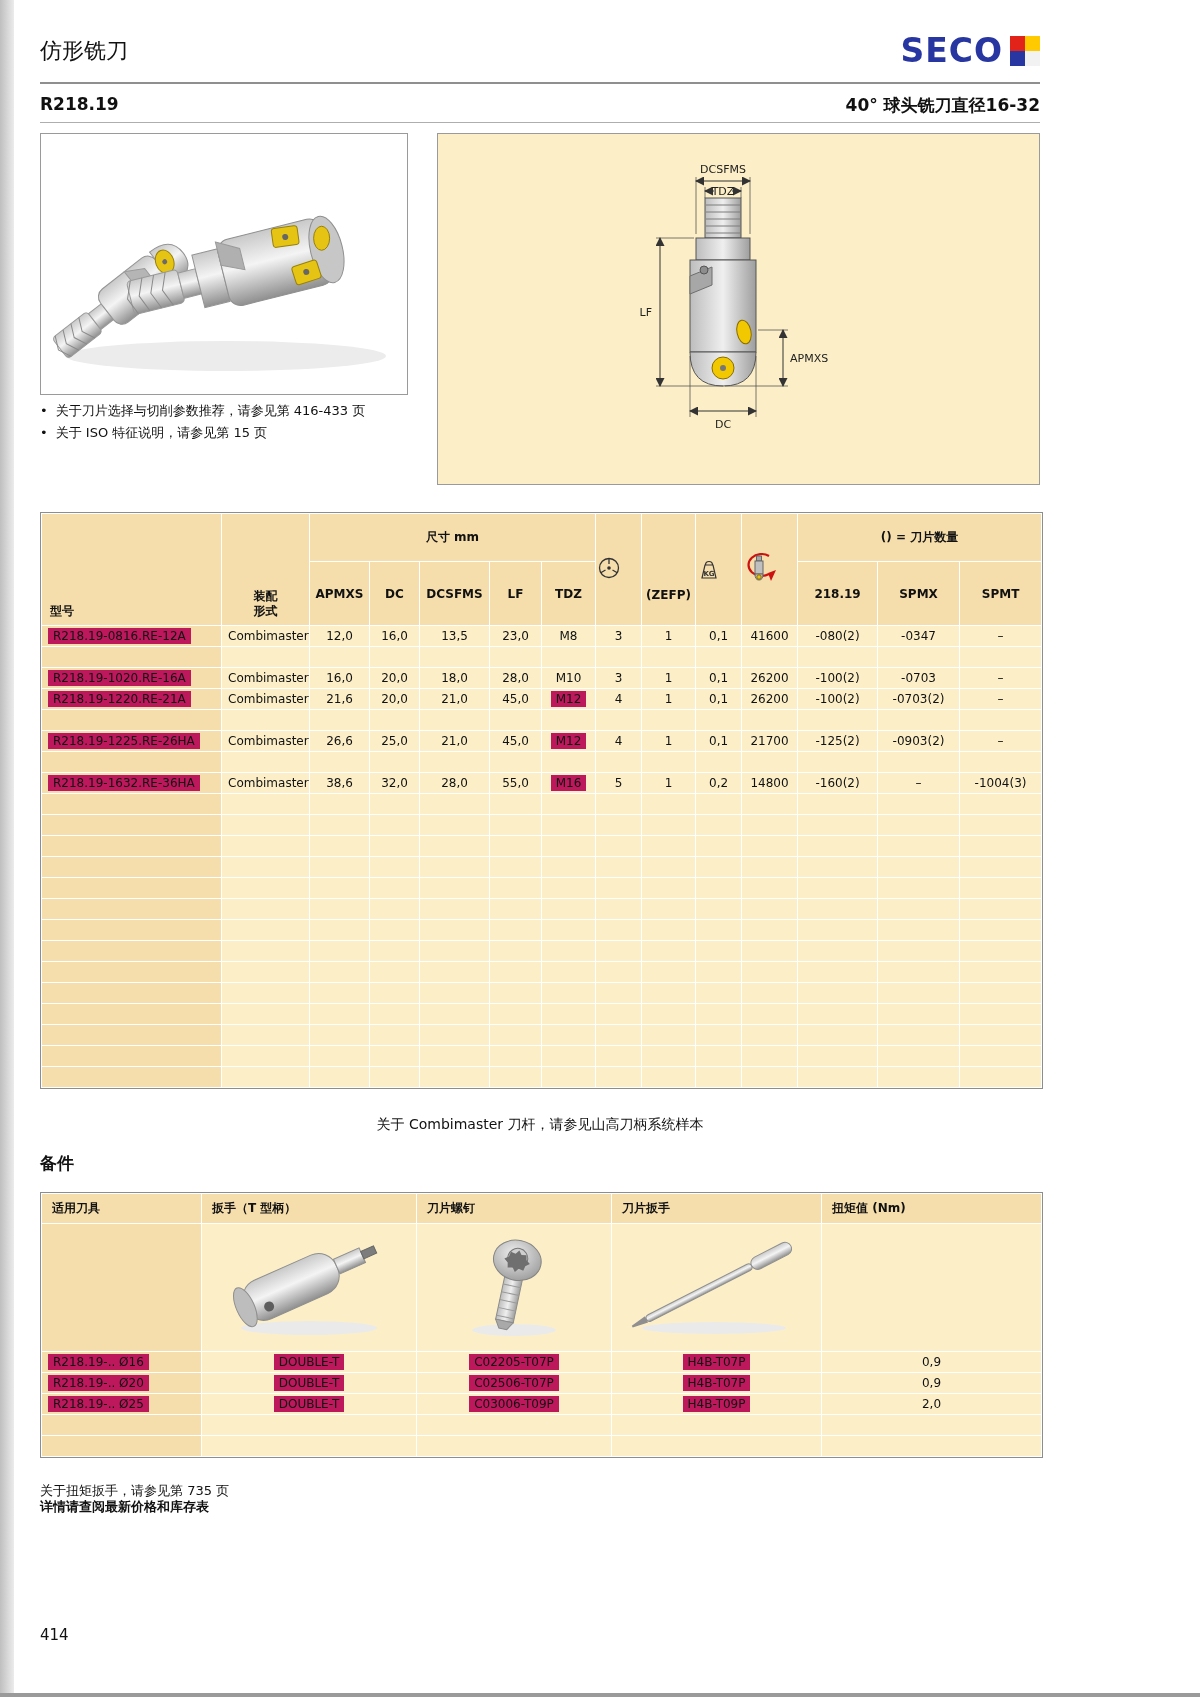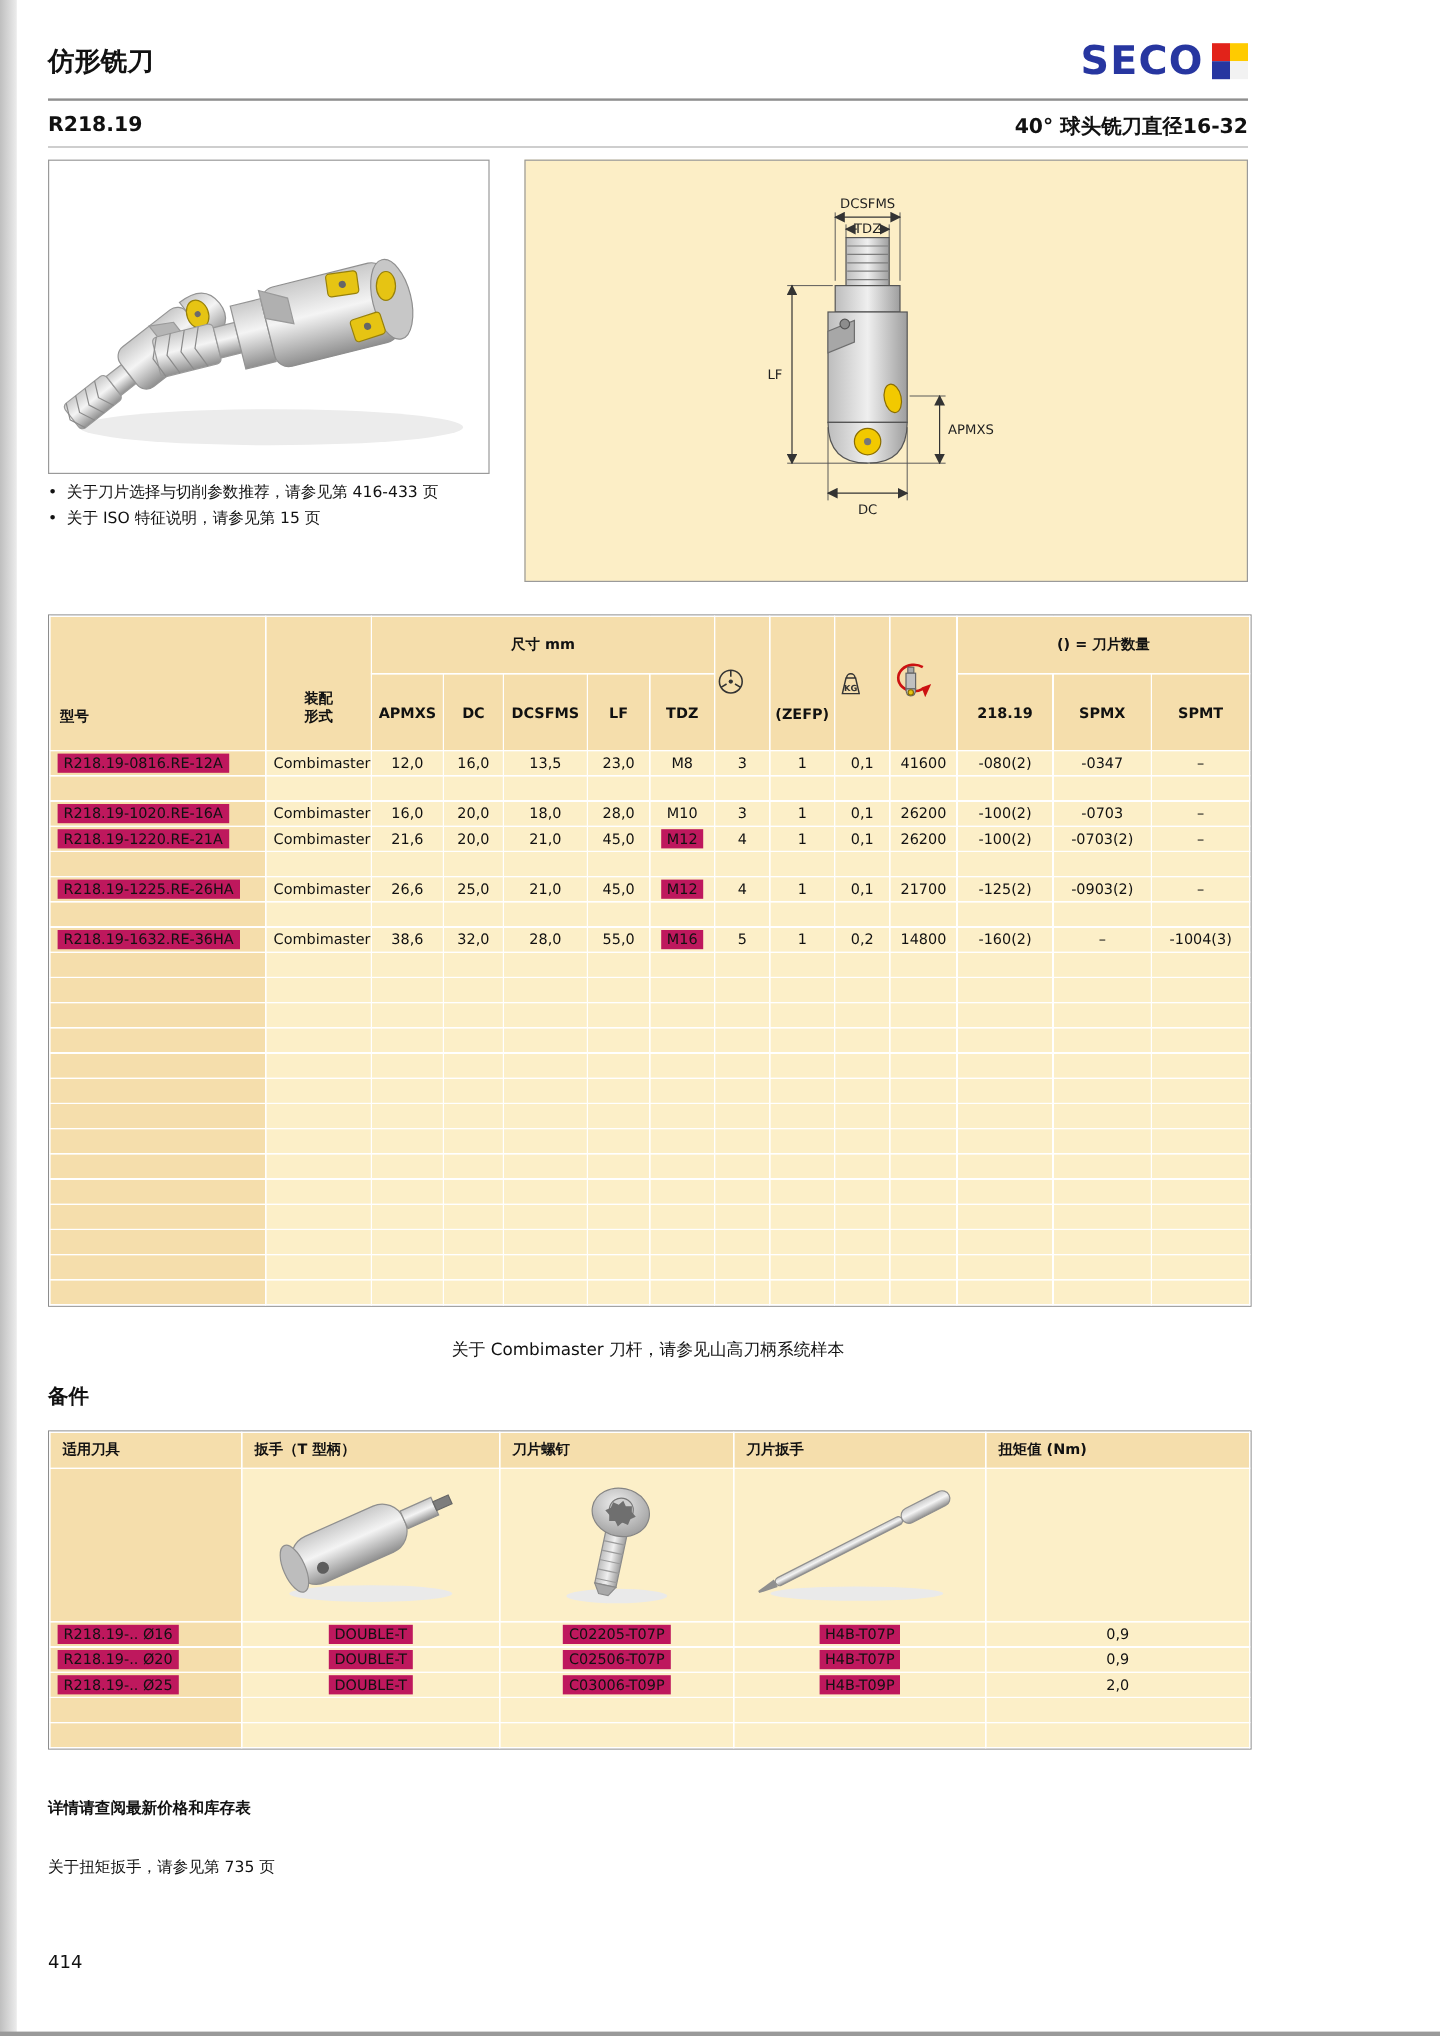--- a/index.html
+++ b/index.html
@@ -1,20 +1,20 @@
 <!DOCTYPE html>
 <html><head>
 <meta charset="utf-8">
 <style>
   *{margin:0;padding:0;box-sizing:border-box}
   html,body{width:1200px;height:1697px;overflow:hidden}
   body{font-family:"DejaVu Sans","Liberation Sans",sans-serif;background:#fff;position:relative;color:#111}
   .edge{position:absolute;left:0;top:0;width:14px;height:100%;background:linear-gradient(90deg,#bfbfbf,#ececec)}
   .bottom-edge{position:absolute;left:0;top:1693px;width:100%;height:4px;background:#9a9a9a}
-  .title{position:absolute;left:40px;top:36px;font-size:22px;font-weight:bold}
+  .title{position:absolute;left:40px;top:36px;font-size:22px;font-weight:normal}
   .logo{position:absolute;right:160px;top:34px;display:flex;align-items:center;gap:7px}
   .logo-text{font-size:33px;font-weight:800;color:#2736a0;letter-spacing:1px;line-height:1}
   .logo-mark{width:30px;height:30px;display:flex;flex-wrap:wrap}
   .sq{width:15px;height:15px;display:block}
   .sq.r{background:#e2231a}.sq.y{background:#ffcb00}.sq.b{background:#2736a0}.sq.w{background:#f2f2f2}
   .rule1{position:absolute;left:40px;top:82px;width:1000px;height:2px;background:#8f8f8f}
   .series{position:absolute;left:40px;top:94px;font-size:17px;font-weight:bold}
   .subright{position:absolute;right:160px;top:94px;font-size:17px;font-weight:bold}
   .rule2{position:absolute;left:40px;top:122px;width:1000px;height:1px;background:#aeaeae}
   .photo-box{position:absolute;left:40px;top:133px;width:368px;height:262px;border:1px solid #9a9a9a;background:#fff}
@@ -29,36 +29,36 @@
   table{border-collapse:collapse;table-layout:fixed;width:1000px}
   td,th{border:1px solid #fff;font-size:12px;overflow:hidden;white-space:nowrap}
   td{background:#FCEFC8;text-align:center;padding:0 2px}
   th{background:#F5DEAC;font-weight:bold}
   td.fc{background:#F5DEAC}
   .mt thead tr:nth-child(1){height:48px}
   .mt thead tr:nth-child(2){height:64px}
   .mt thead tr:nth-child(2) th{vertical-align:middle;text-align:center}
   .mt tbody tr{height:21px}
   .grp{vertical-align:middle;text-align:center}
-  .vb{vertical-align:bottom;padding-bottom:19px;text-align:center}
+  .vb{vertical-align:bottom;padding-bottom:5px;text-align:center}
   .thL{text-align:left!important;padding-left:8px}
   .pre{white-space:pre-line;line-height:1.3}
   .zef{vertical-align:bottom;padding-bottom:23px;text-align:center}
   .icn-th{text-align:left;vertical-align:middle}
   .tl{text-align:left;padding-left:6px}
   .hl{display:inline-block;background:#be185d;padding:0 5px;line-height:16px}
   .at thead tr{height:30px}
   .at th{text-align:left;padding-left:10px;vertical-align:middle}
   .at tbody tr{height:21px}
   .at tr.imgr{height:126px}
   .at tr.imgr td{vertical-align:middle;text-align:center}
   .footnote{position:absolute;left:40px;top:1116px;width:1000px;text-align:center;font-size:14px}
   .sect-title{position:absolute;left:40px;top:1152px;font-size:17px;font-weight:bold}
   .foot1{position:absolute;left:40px;top:1498px;font-size:13px;font-weight:bold}
-  .foot2{position:absolute;left:40px;top:1547px;font-size:13px}
+  .foot2{position:absolute;left:40px;top:1482px;font-size:13px}
   .pagenum{position:absolute;left:40px;top:1626px;font-size:15px}
 </style>
 </head>
 <body>
 
 <svg width="0" height="0" style="position:absolute" aria-hidden="true">
   <defs>
     <linearGradient id="met" x1="0" y1="0" x2="0" y2="1">
         <stop offset="0" stop-color="#c9c9c9"></stop>
         <stop offset="0.45" stop-color="#f4f4f4"></stop>

